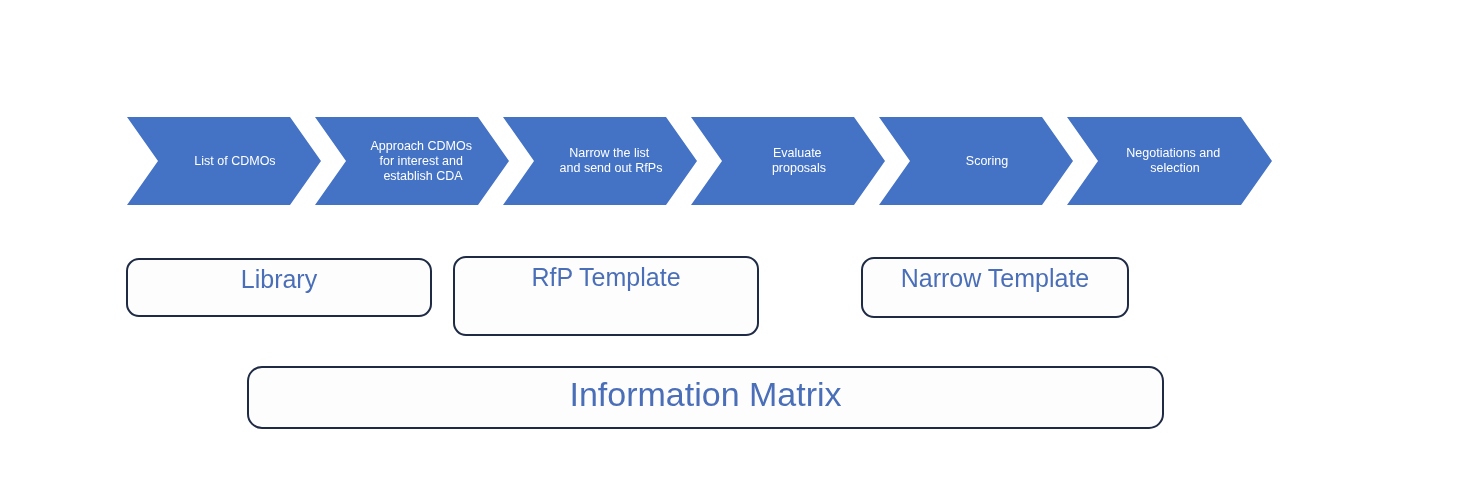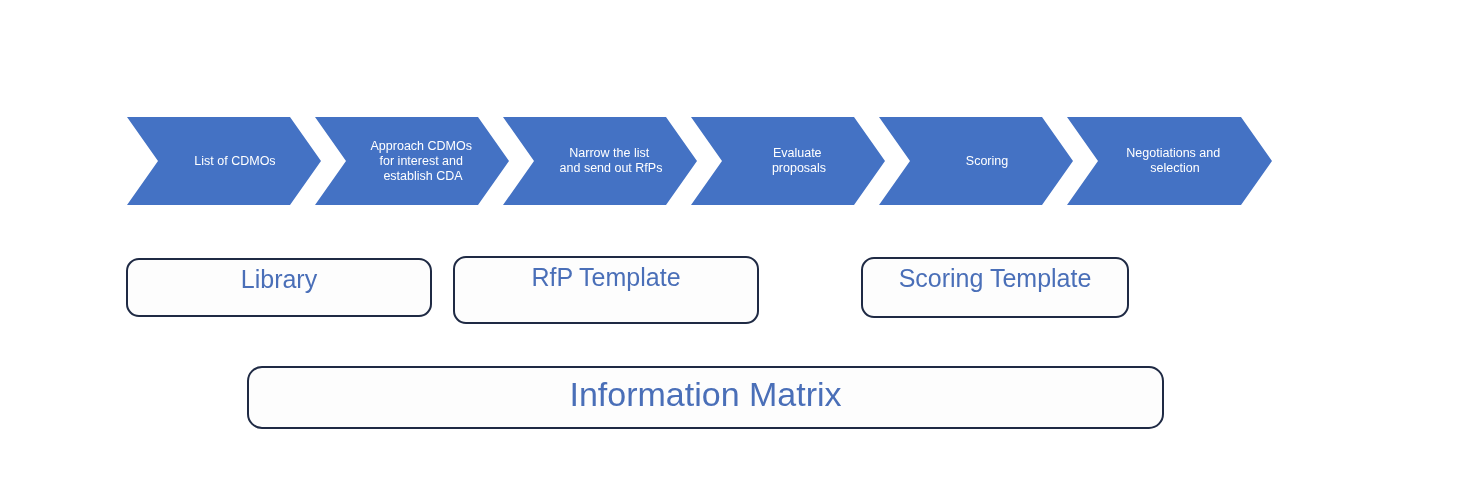--- a/index.html
+++ b/index.html
@@ -53,21 +53,21 @@
   }
   .res-box-label {
     color: #4a6fb8;
     font-family: "Liberation Sans", sans-serif;
     font-size: 25px;
     line-height: 1.1;
     white-space: nowrap;
   }
 
   #box-library        { left: 126px; top: 258px; width: 306px; height: 59px; }
-  #box-rfp-template   { left: 453px; top: 256px; width: 306px; height: 68px; }
+  #box-rfp-template   { left: 453px; top: 256px; width: 306px; height: 80px; }
   #box-scoring-template { left: 861px; top: 257px; width: 268px; height: 61px; }
   #box-information-matrix {
     left: 247px; top: 366px; width: 917px; height: 63px;
     border-radius: 15px;
     padding-top: 8px;
   }
   #box-information-matrix .res-box-label { font-size: 34px; }
 </style>
 </head>
 <body>
@@ -125,20 +125,20 @@
 
   <div class="res-box" id="box-library">
     <span class="res-box-label">Library</span>
   </div>
 
   <div class="res-box" id="box-rfp-template">
     <span class="res-box-label">RfP Template</span>
   </div>
 
   <div class="res-box" id="box-scoring-template">
-    <span class="res-box-label">Scoring Template</span>
+    <span class="res-box-label">Narrow Template</span>
   </div>
 
   <div class="res-box" id="box-information-matrix">
     <span class="res-box-label">Information Matrix</span>
   </div>
 
 </div>
 
 </body></html>

